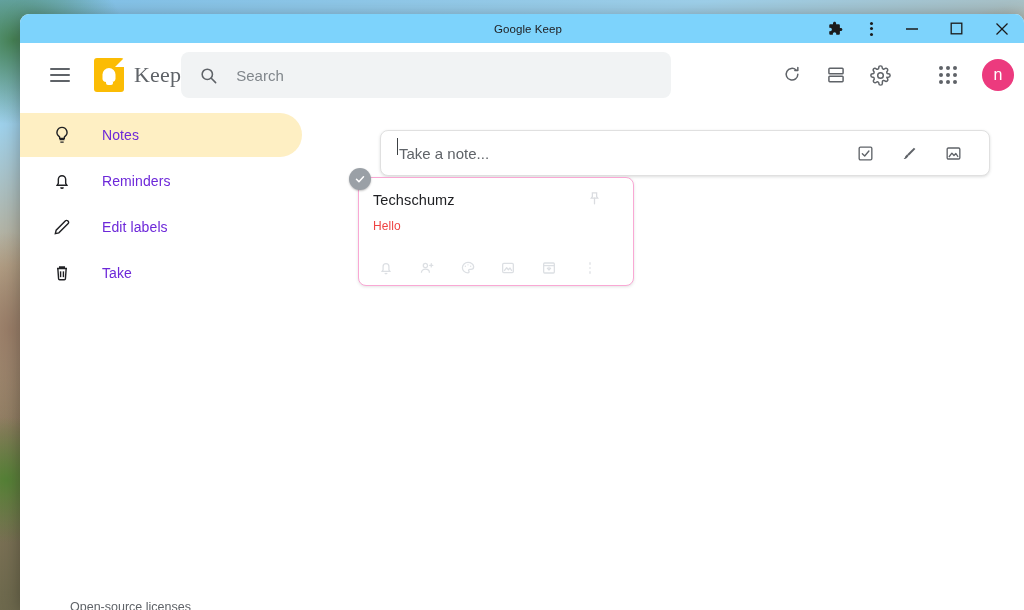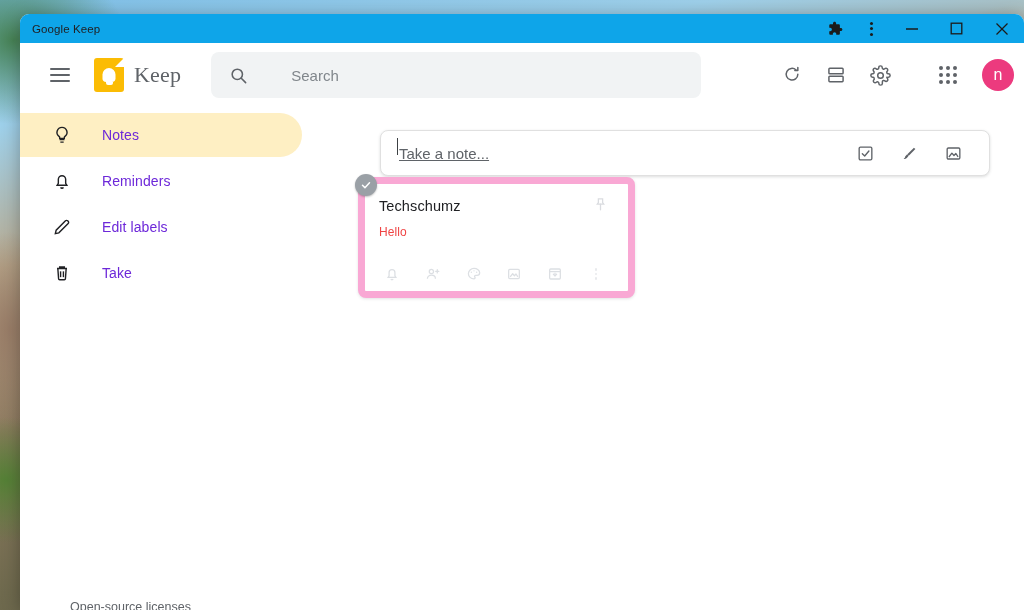--- a/index.html
+++ b/index.html
@@ -26,23 +26,24 @@
     width: 1004px; height: 596px;
     background: #ffffff;
     border-radius: 9px 9px 0 0;
     overflow: hidden;
     box-shadow: 0 2px 18px rgba(0,0,0,0.30);
   }
   
   #titlebar {
     position: relative;
     height: 29px;
-    background: #0ea5e9;
+    background: #7dd3fc;
     display: flex;
     align-items: center;
+    justify-content: center;
   }
   #titlebar .title-text {
     margin-left: 12px;
     font-size: 11.5px;
     color: #202124;
     letter-spacing: .1px;
   }
   .tb-right {
     position: absolute; right: 0; top: 0; height: 29px;
     display: flex; align-items: center;
@@ -94,28 +95,26 @@
     content:""; position:absolute; left:50%; transform:translateX(-50%);
     bottom:-3px; width:7px; height:3px; background:#ffffff; border-radius:0 0 2px 2px;
   }
   #brand .brand-name {
     margin-left: 10px;
     font-size: 22px;
     color: #5f6368;
     letter-spacing: .2px;
   }
   #searchbox {
-    margin-left: 30px;
     flex: 0 0 auto;
     width: 462px; height: 46px;
     background: #f1f3f4;
     border-radius: 8px;
     display: flex; align-items: center;
     padding: 0 14px;
-    gap: 25px;
   }
   #searchbox .s-icon { color:#5f6368; display:flex; margin-left:4px; }
   #searchbox .s-placeholder {
     margin-left: 18px;
     color: #80868b;
     font-size: 15px;
   }
   .header-actions {
     position:absolute; right: 10px; top: 0; height: 64px;
     display:flex; align-items:center;
@@ -160,36 +159,35 @@
     border-radius: 8px;
     box-shadow: 0 1px 3px rgba(60,64,67,0.18);
     display:flex; align-items:center;
     padding: 0 14px 0 18px;
   }
   #takenote .tn-text {
     flex:1;
     font-size: 15px;
     color:#5f6368;
     position:relative;
-    text-decoration:underline;
   }
   #takenote .tn-text::before{
     content:""; position:absolute; left:-2px; top:-7px;
     width:1px; height:17px; background:#3c4043;
   }
   .tn-ico { width:44px; height:44px; display:flex; align-items:center; justify-content:center; color:#5f6368; }
   
   #notecard {
     position:absolute; left: 56px; top: 70px;
     width: 230px;
     background:#ffffff;
-    border:7px solid #f9a8d4;
+    border:1px solid #f9a8d4;
     border-radius: 8px;
     box-shadow: 0 1px 3px rgba(60,64,67,0.15);
-    padding: 14px 19px 0 14px;
+    padding: 14px 30px 0 14px;
   }
   #select-check {
     position:absolute; left:-10px; top:-10px;
     width:22px; height:22px; border-radius:50%;
     background:#9aa0a6;
     display:flex; align-items:center; justify-content:center;
     box-shadow: 0 1px 2px rgba(0,0,0,0.25);
   }
   #notecard .nc-head { display:flex; align-items:flex-start; }
   #notecard .nc-title {

